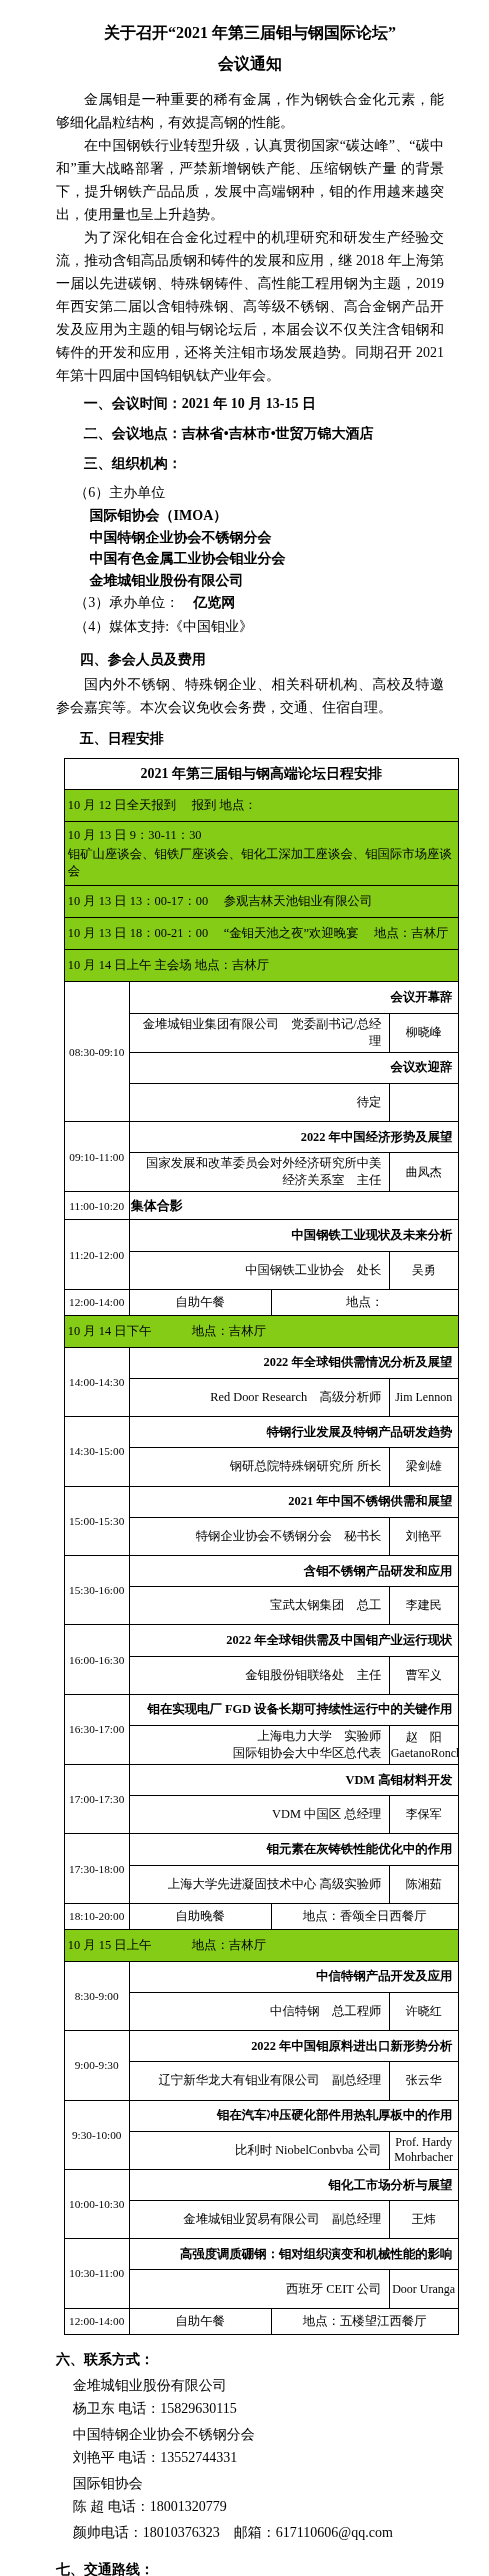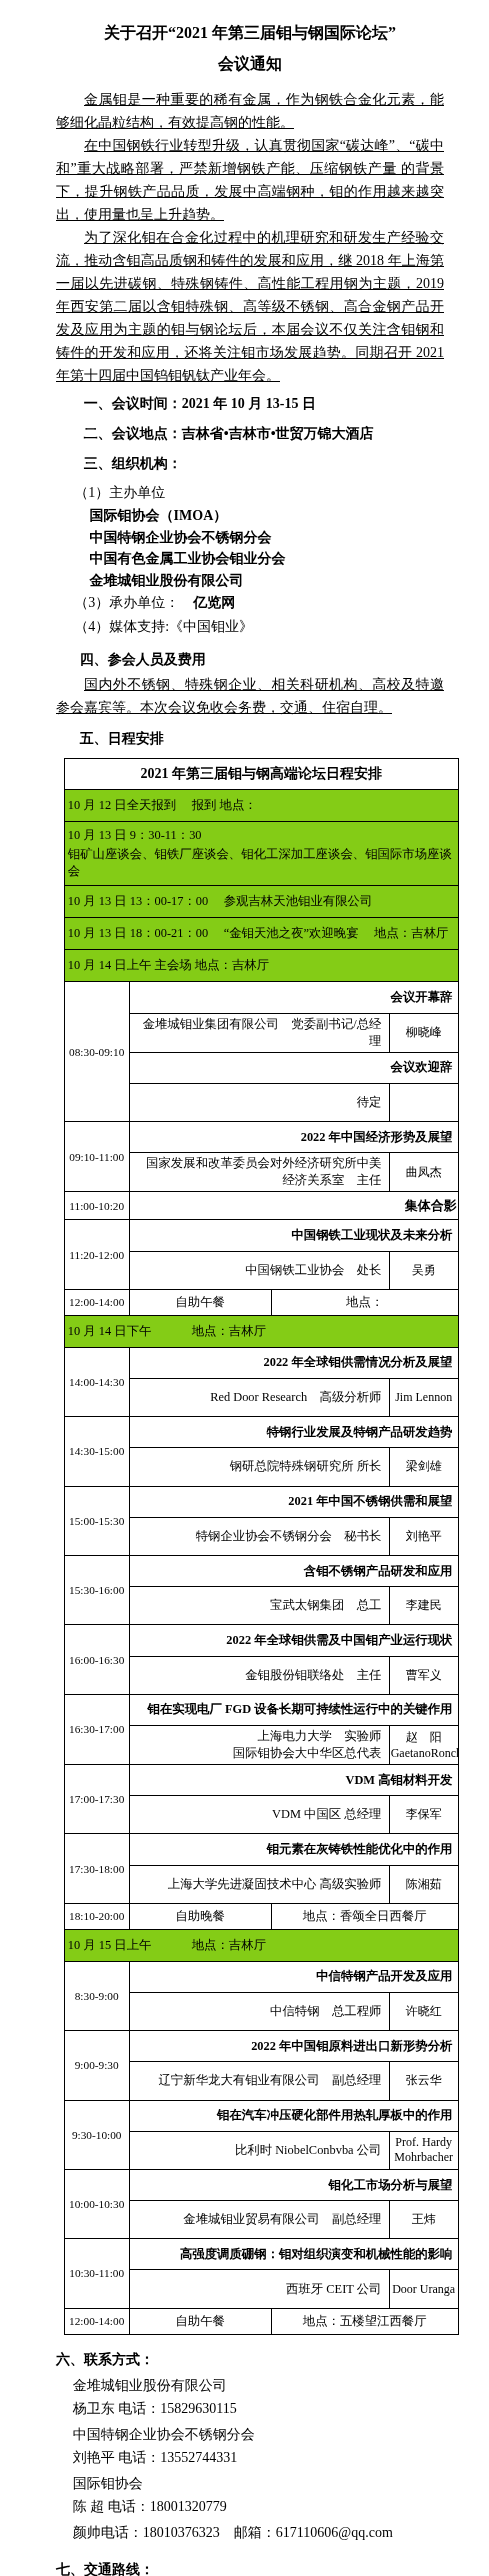--- a/index.html
+++ b/index.html
@@ -4,40 +4,40 @@
 <style>
   html,body{margin:0;padding:0;}
   body{
     width:489px;height:3091px;overflow:hidden;position:relative;
     background:#ffffff;color:#000;
     font-family:"Liberation Serif","DejaVu Serif",serif;
   }
   .page{padding:15.5px 45px 0 56px;width:388px;}
   .doc-title{font-size:16px;font-weight:bold;text-align:center;line-height:26px;margin:4.1px 0 0 0;}
   .doc-title2{font-size:16px;font-weight:bold;text-align:center;line-height:26px;margin:5.2px 0 0 0;}
-  p.body{font-size:14px;line-height:23px;text-align:justify;text-indent:2em;margin:0;text-decoration:underline;}
+  p.body{font-size:14px;line-height:23px;text-align:justify;text-indent:2em;margin:0;}
   p.body.first{margin-top:11.3px;}
   .sec-item{font-size:14px;line-height:26px;margin:4px;text-indent:1.7em;}
   .sec-item b{font-weight:bold;}
   .org-sub{font-size:14px;line-height:24px;text-indent:1.3em;margin:0;}
   .org-name{font-size:14px;font-weight:bold;line-height:21.6px;text-indent:2.4em;margin:0;}
   .sec-head{font-size:14px;font-weight:bold;line-height:26px;margin:7.2px 0 0 0;}
   .sec-head.flush{text-indent:0;margin-top:12.4px;}
   .sec-head.ind{text-indent:1.7em;}
   
   table.sch{border-collapse:collapse;border:1.5px solid #000;table-layout:fixed;width:395px;margin:6.2px 0 0 7.7px;}
   table.sch td{border:1px solid #000;overflow:hidden;}
   .sch .band{background:#84cc16;font-weight:normal;font-size:12.4px;padding:5.2px 3.1px;height:20.6px;vertical-align:middle;}
   .sch .band .l2{font-size:12.4px;margin-top:2.1px;}
   .sch .hdr{font-size:14px;font-weight:bold;text-align:center;height:28px;vertical-align:middle;background:#fff;}
   .sch .time{text-align:center;font-size:11.3px;vertical-align:middle;padding:0 1px;}
   .sch .title{font-weight:bold;font-size:12.4px;padding:2.1px 5.2px;height:26px;vertical-align:middle;text-align:right;}
   .sch .aff{text-align:right;font-size:12.4px;padding:2.1px 7.2px;height:33px;vertical-align:middle;white-space:pre-line;}
   .sch .nm{text-align:center;font-size:12px;height:33px;vertical-align:middle;white-space:pre-line;padding:1px;}
-  .sch .full{text-align:right;font-weight:bold;font-size:13px;height:25px;vertical-align:middle;}
+  .sch .full{text-align:left;font-weight:bold;font-size:13px;height:25px;vertical-align:middle;}
   .sch .meal{text-align:center;font-size:12.4px;height:23px;vertical-align:middle;}
   
   .contact-org,.contact-person{font-size:14px;line-height:23px;text-indent:1.2em;margin:0;}
   .contact-entry{margin:1px 0 3.1px 0;}
 </style>
 </head>
 <body>
 
 <div class="page">
 
@@ -45,21 +45,21 @@
   <div class="doc-title2">会议通知</div>
 
   <p class="body first">金属钼是一种重要的稀有金属，作为钢铁合金化元素，能够细化晶粒结构，有效提高钢的性能。</p>
   <p class="body">在中国钢铁行业转型升级，认真贯彻国家“碳达峰”、“碳中和”重大战略部署，严禁新增钢铁产能、压缩钢铁产量 的背景下，提升钢铁产品品质，发展中高端钢种，钼的作用越来越突出，使用量也呈上升趋势。</p>
   <p class="body">为了深化钼在合金化过程中的机理研究和研发生产经验交流，推动含钼高品质钢和铸件的发展和应用，继 2018 年上海第一届以先进碳钢、特殊钢铸件、高性能工程用钢为主题，2019 年西安第二届以含钼特殊钢、高等级不锈钢、高合金钢产品开发及应用为主题的钼与钢论坛后，本届会议不仅关注含钼钢和铸件的开发和应用，还将关注钼市场发展趋势。同期召开 2021 年第十四届中国钨钼钒钛产业年会。</p>
 
   <p class="sec-item"><b>一、会议时间：</b><b>2021 年 10 月 13-15 日</b></p>
   <p class="sec-item"><b>二、会议地点：</b><b>吉林省•吉林市•世贸万锦大酒店</b></p>
   <p class="sec-item"><b>三、组织机构：</b></p>
 
-  <p class="org-sub">（1）主办单位</p>
+  <p class="org-sub">（6）主办单位</p>
   <div id="host-list">
       <p class="org-name">国际钼协会（IMOA）</p>
       <p class="org-name">中国特钢企业协会不锈钢分会</p>
       <p class="org-name">中国有色金属工业协会钼业分会</p>
       <p class="org-name">金堆城钼业股份有限公司</p>
     </div>
   <p class="org-sub"><span>（3）承办单位：</span>　<b>亿览网</b></p>
   <p class="org-sub"><span>（4）媒体支持:</span><span>《中国钼业》</span></p>
 
   <p class="sec-head ind">四、参会人员及费用</p>

